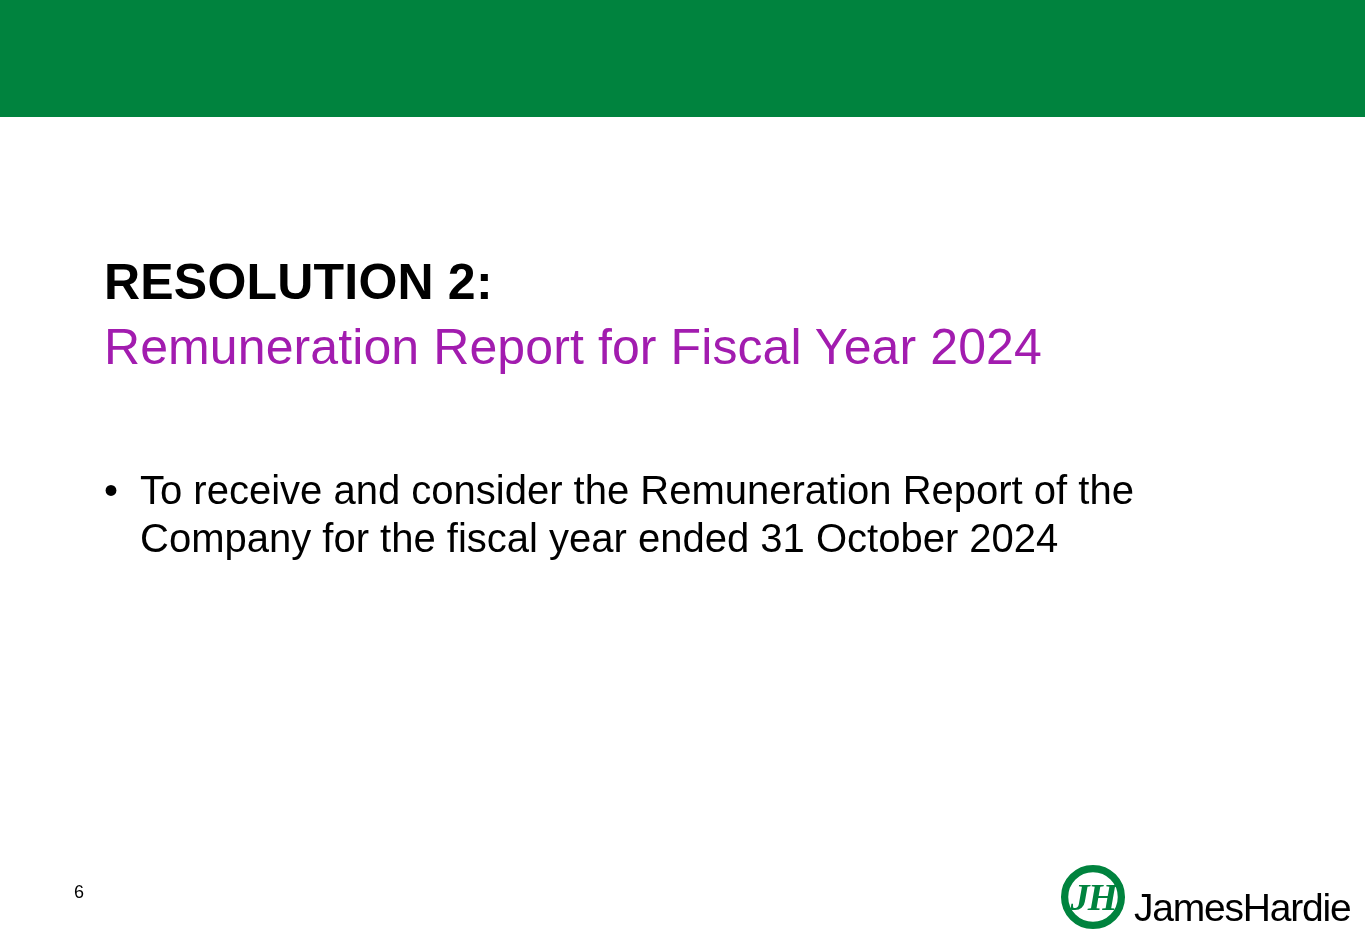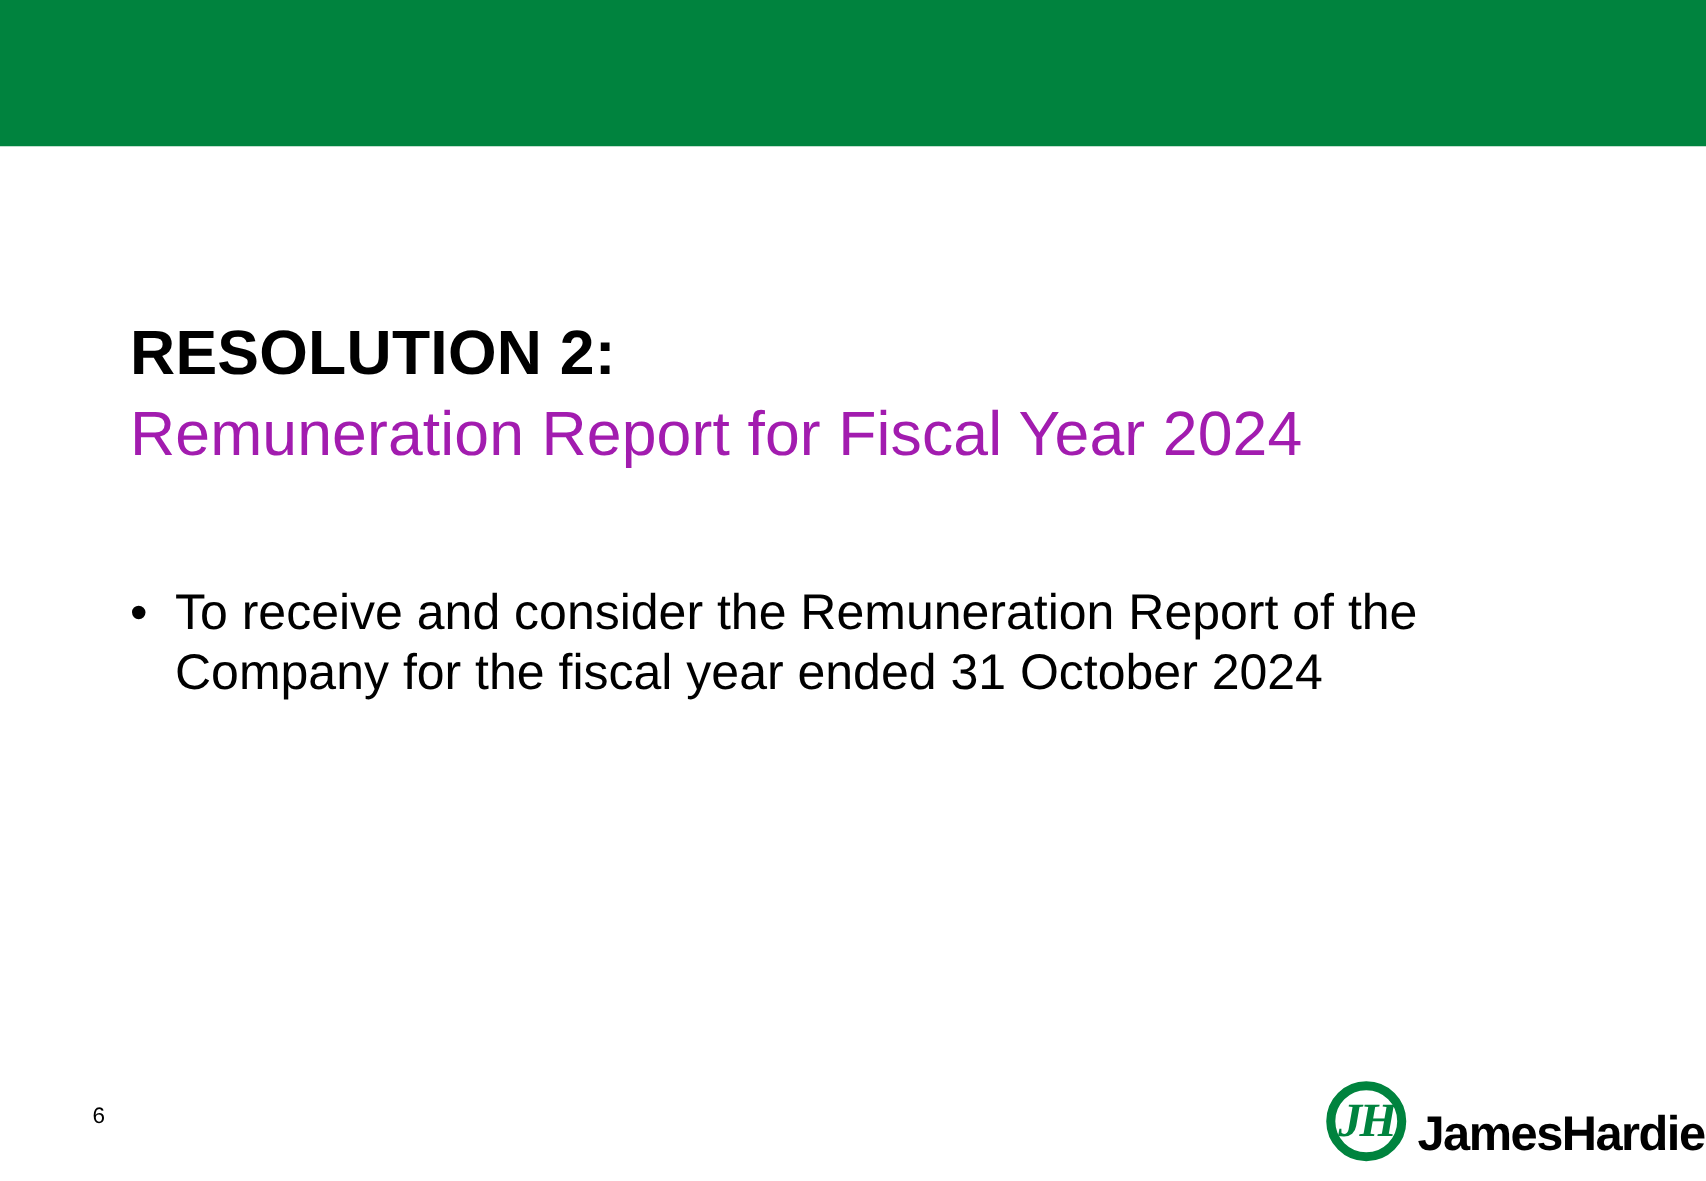--- a/index.html
+++ b/index.html
@@ -106,21 +106,21 @@
     flex: 0 0 auto;
     width: 66px;
     height: 66px;
     display: block;
   }
   .logo-wordmark {
     position: relative;
     flex: 0 0 auto;
     margin-left: 8px;
     font-size: 39px;
-    font-weight: bold;
+    font-weight: normal;
     letter-spacing: -1.2px;
     color: #000000;
     line-height: 44px;
     white-space: nowrap;
   }
 </style>
 </head>
 <body>
 
 <div class="slide">

